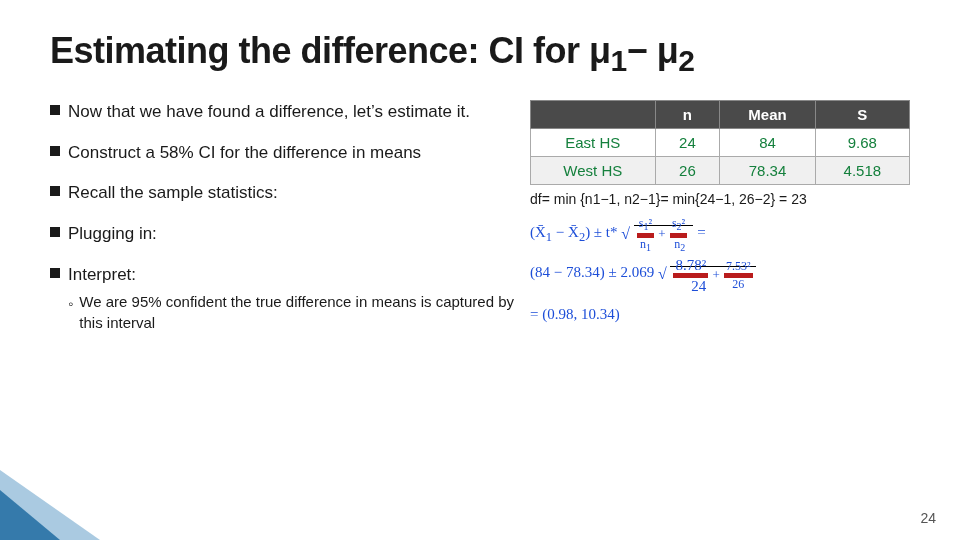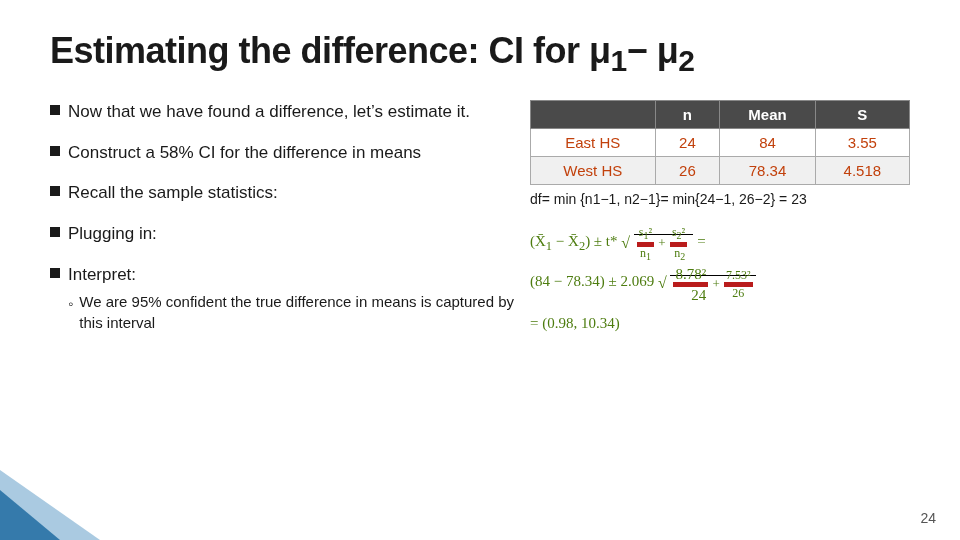--- a/index.html
+++ b/index.html
@@ -87,21 +87,21 @@
       border: 1px solid #888;
       font-family: Arial, sans-serif;
     }
 
     .data-table td {
       font-size: 15px;
       padding: 5px 14px;
       text-align: center;
       border: 1px solid #aaa;
       font-family: Arial, sans-serif;
-      color: #c2410c;
+      color: #15803d;
     }
 
     .data-table tr:nth-child(even) td {
       background: #f0f0f0;
     }
 
     .df-text {
       font-size: 14px;
       color: #1a1a1a;
       font-family: Arial, sans-serif;
@@ -154,22 +154,22 @@
       border-bottom: 5px solid #b91c1c;
       padding: 0 2px;
     }
     .frac .den {
       padding: 0 2px;
     }
 
     .formula-block {
       font-family: 'Times New Roman', serif;
       font-size: 15px;
-      color: #4d7c0f;
-      margin-top: 19px;
+      color: #1d4ed8;
+      margin-top: 10px;
       line-height: 2.0;
     }
 
     .formula-row {
       display: flex;
       align-items: center;
       margin-bottom: 4px;
     }
   </style>
 </head>
@@ -231,21 +231,21 @@
             <th>n</th>
             <th>Mean</th>
             <th>S</th>
           </tr>
         </thead>
         <tbody>
           <tr>
             <td>East HS</td>
             <td>24</td>
             <td>84</td>
-            <td>3.55</td>
+            <td>9.68</td>
           </tr>
           <tr>
             <td>West HS</td>
             <td>26</td>
             <td>78.34</td>
             <td>4.518</td>
           </tr>
         </tbody>
       </table>
 

